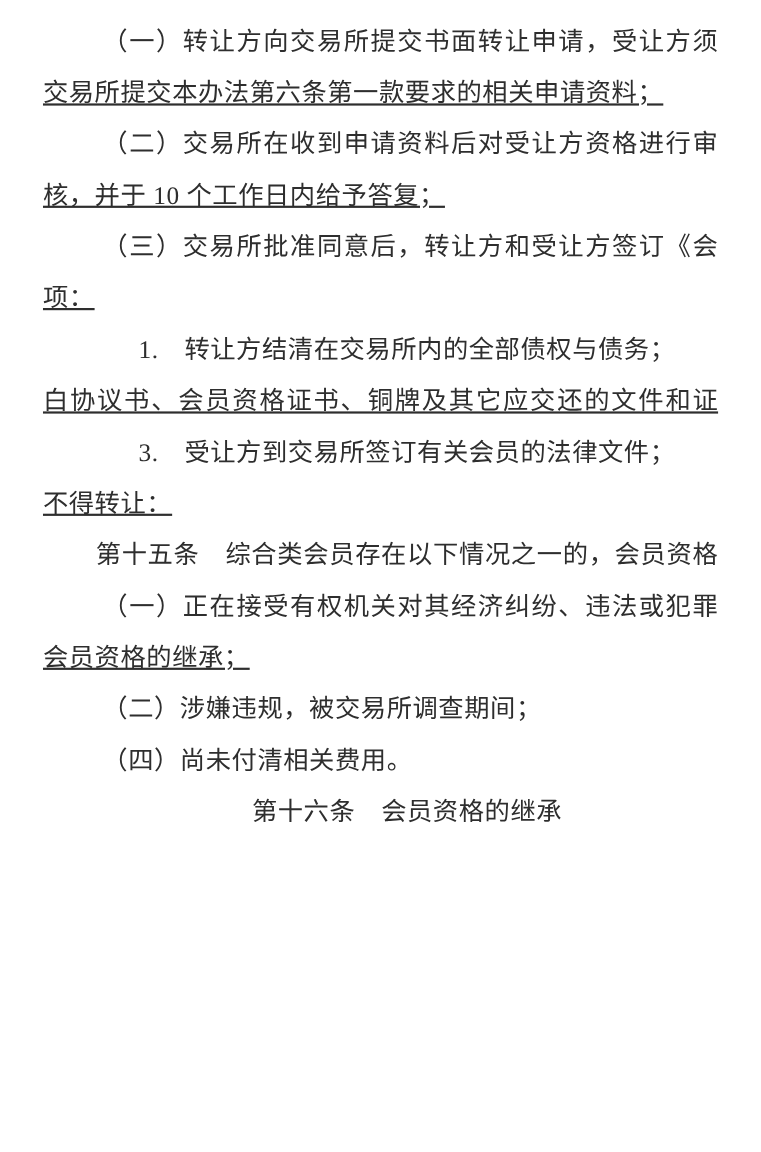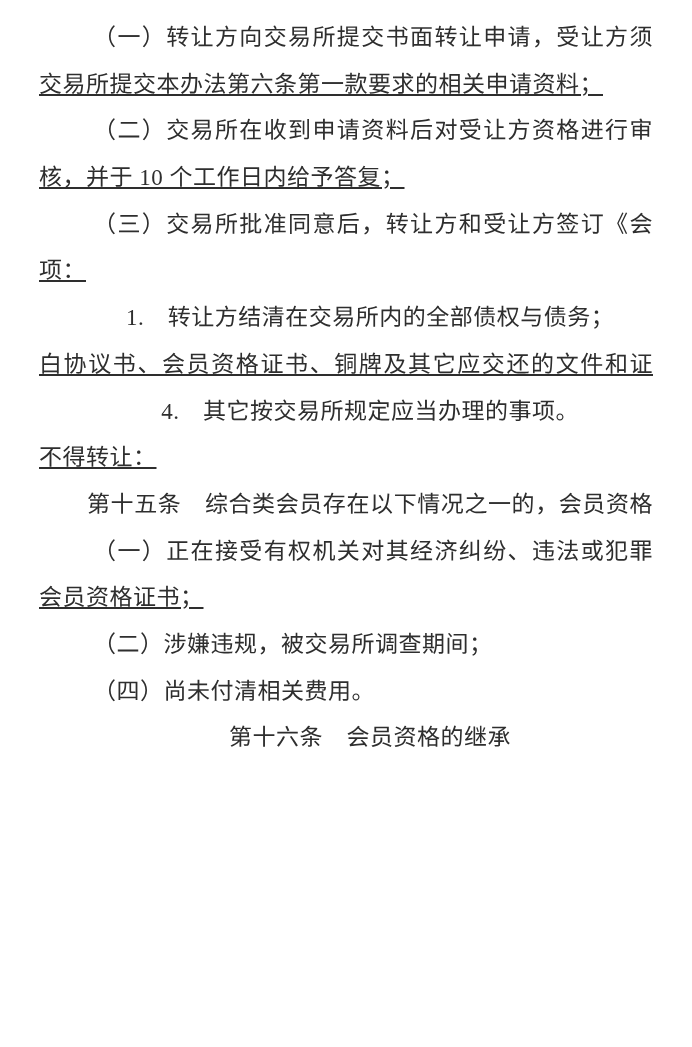--- a/index.html
+++ b/index.html
@@ -49,22 +49,22 @@
 <div class="page">
   <div class="text-block">
       <div class="line indent-para fill">（一）转让方向交易所提交书面转让申请，受让方须向</div>
       <div class="line indent-none">交易所提交本办法第六条第一款要求的相关申请资料；</div>
       <div class="line indent-para fill">（二）交易所在收到申请资料后对受让方资格进行审</div>
       <div class="line indent-none">核，并于 10 个工作日内给予答复；</div>
       <div class="line indent-para fill">（三）交易所批准同意后，转让方和受让方签订《会员</div>
       <div class="line indent-none">项：</div>
       <div class="line indent-list">1.　转让方结清在交易所内的全部债权与债务；</div>
       <div class="line indent-none fill">白协议书、会员资格证书、铜牌及其它应交还的文件和证书；</div>
-      <div class="line indent-list">4.　其它按交易所规定应当办理的事项。</div>
+      <div class="line indent-list">3.　受让方到交易所签订有关会员的法律文件；</div>
       <div class="line indent-none">不得转让：</div>
       <div class="line indent-list fill">第十五条　综合类会员存在以下情况之一的，会员资格</div>
       <div class="line indent-para fill">（一）正在接受有权机关对其经济纠纷、违法或犯罪进</div>
-      <div class="line indent-none">会员资格证书；</div>
+      <div class="line indent-none">会员资格的继承；</div>
       <div class="line indent-para">（二）涉嫌违规，被交易所调查期间；</div>
       <div class="line indent-para">（四）尚未付清相关费用。</div>
       <div class="line indent-list">第十六条　会员资格的继承</div>
     </div>
 </div>
 
 </body></html>

